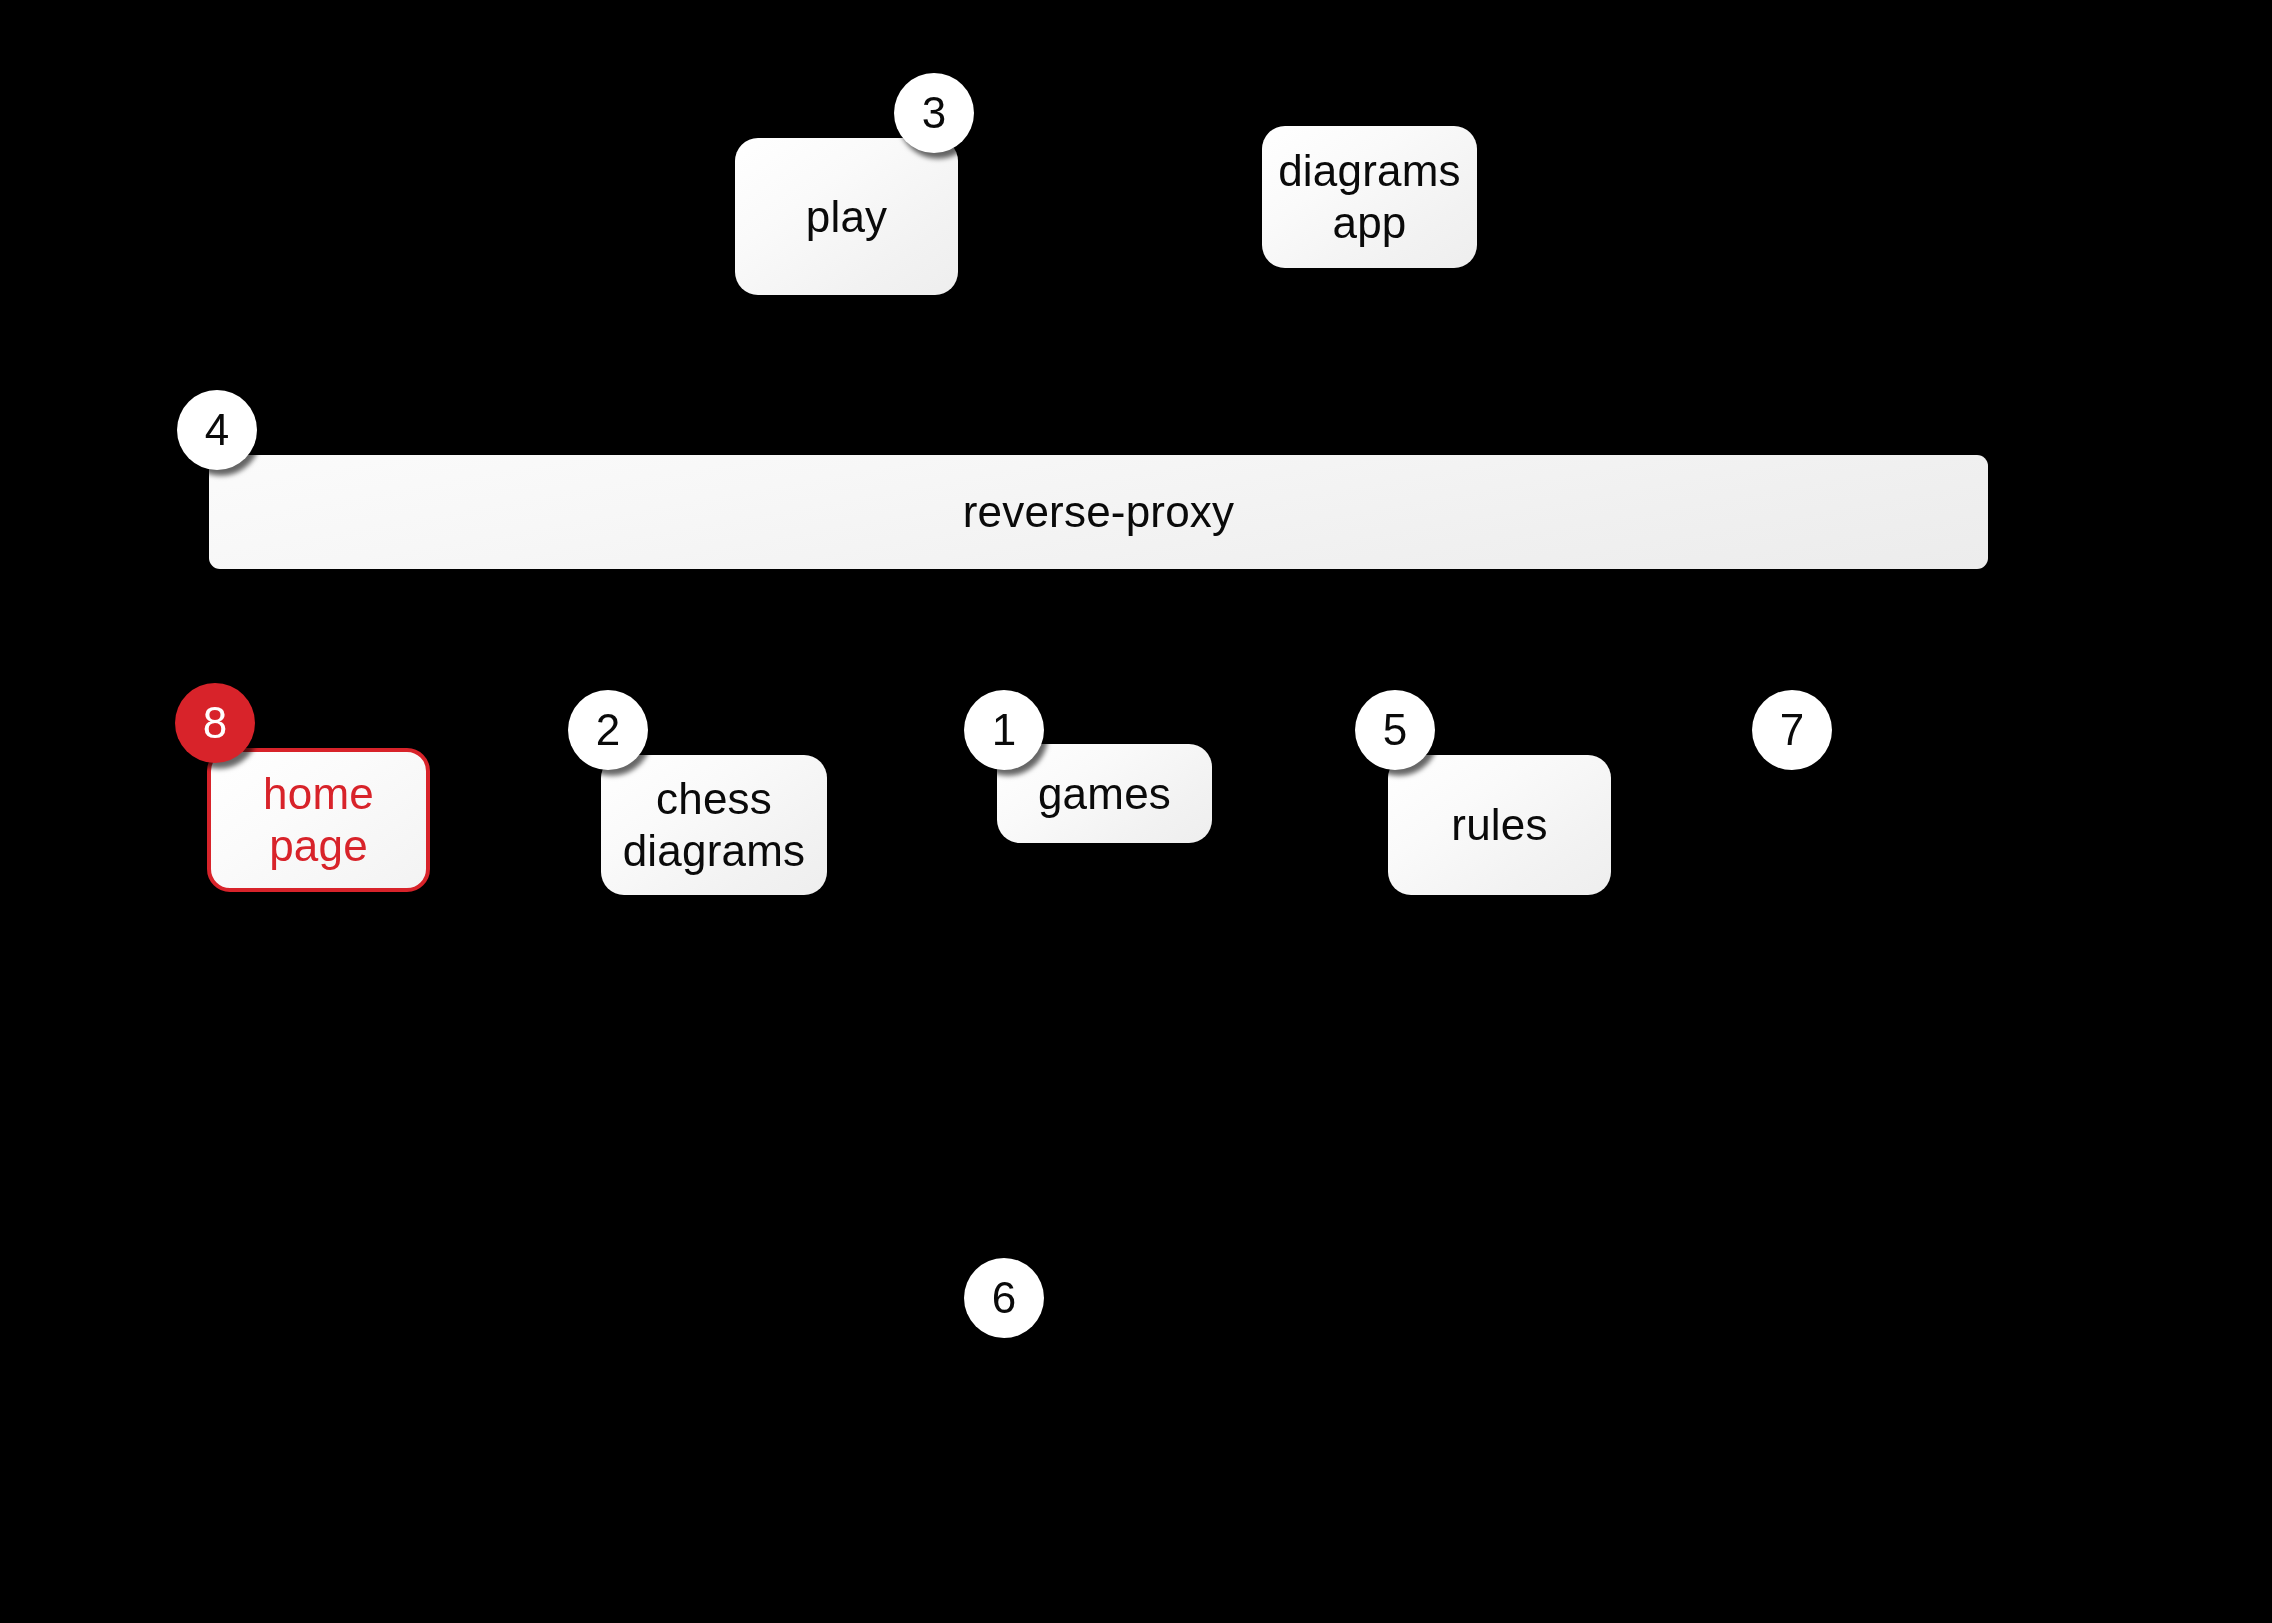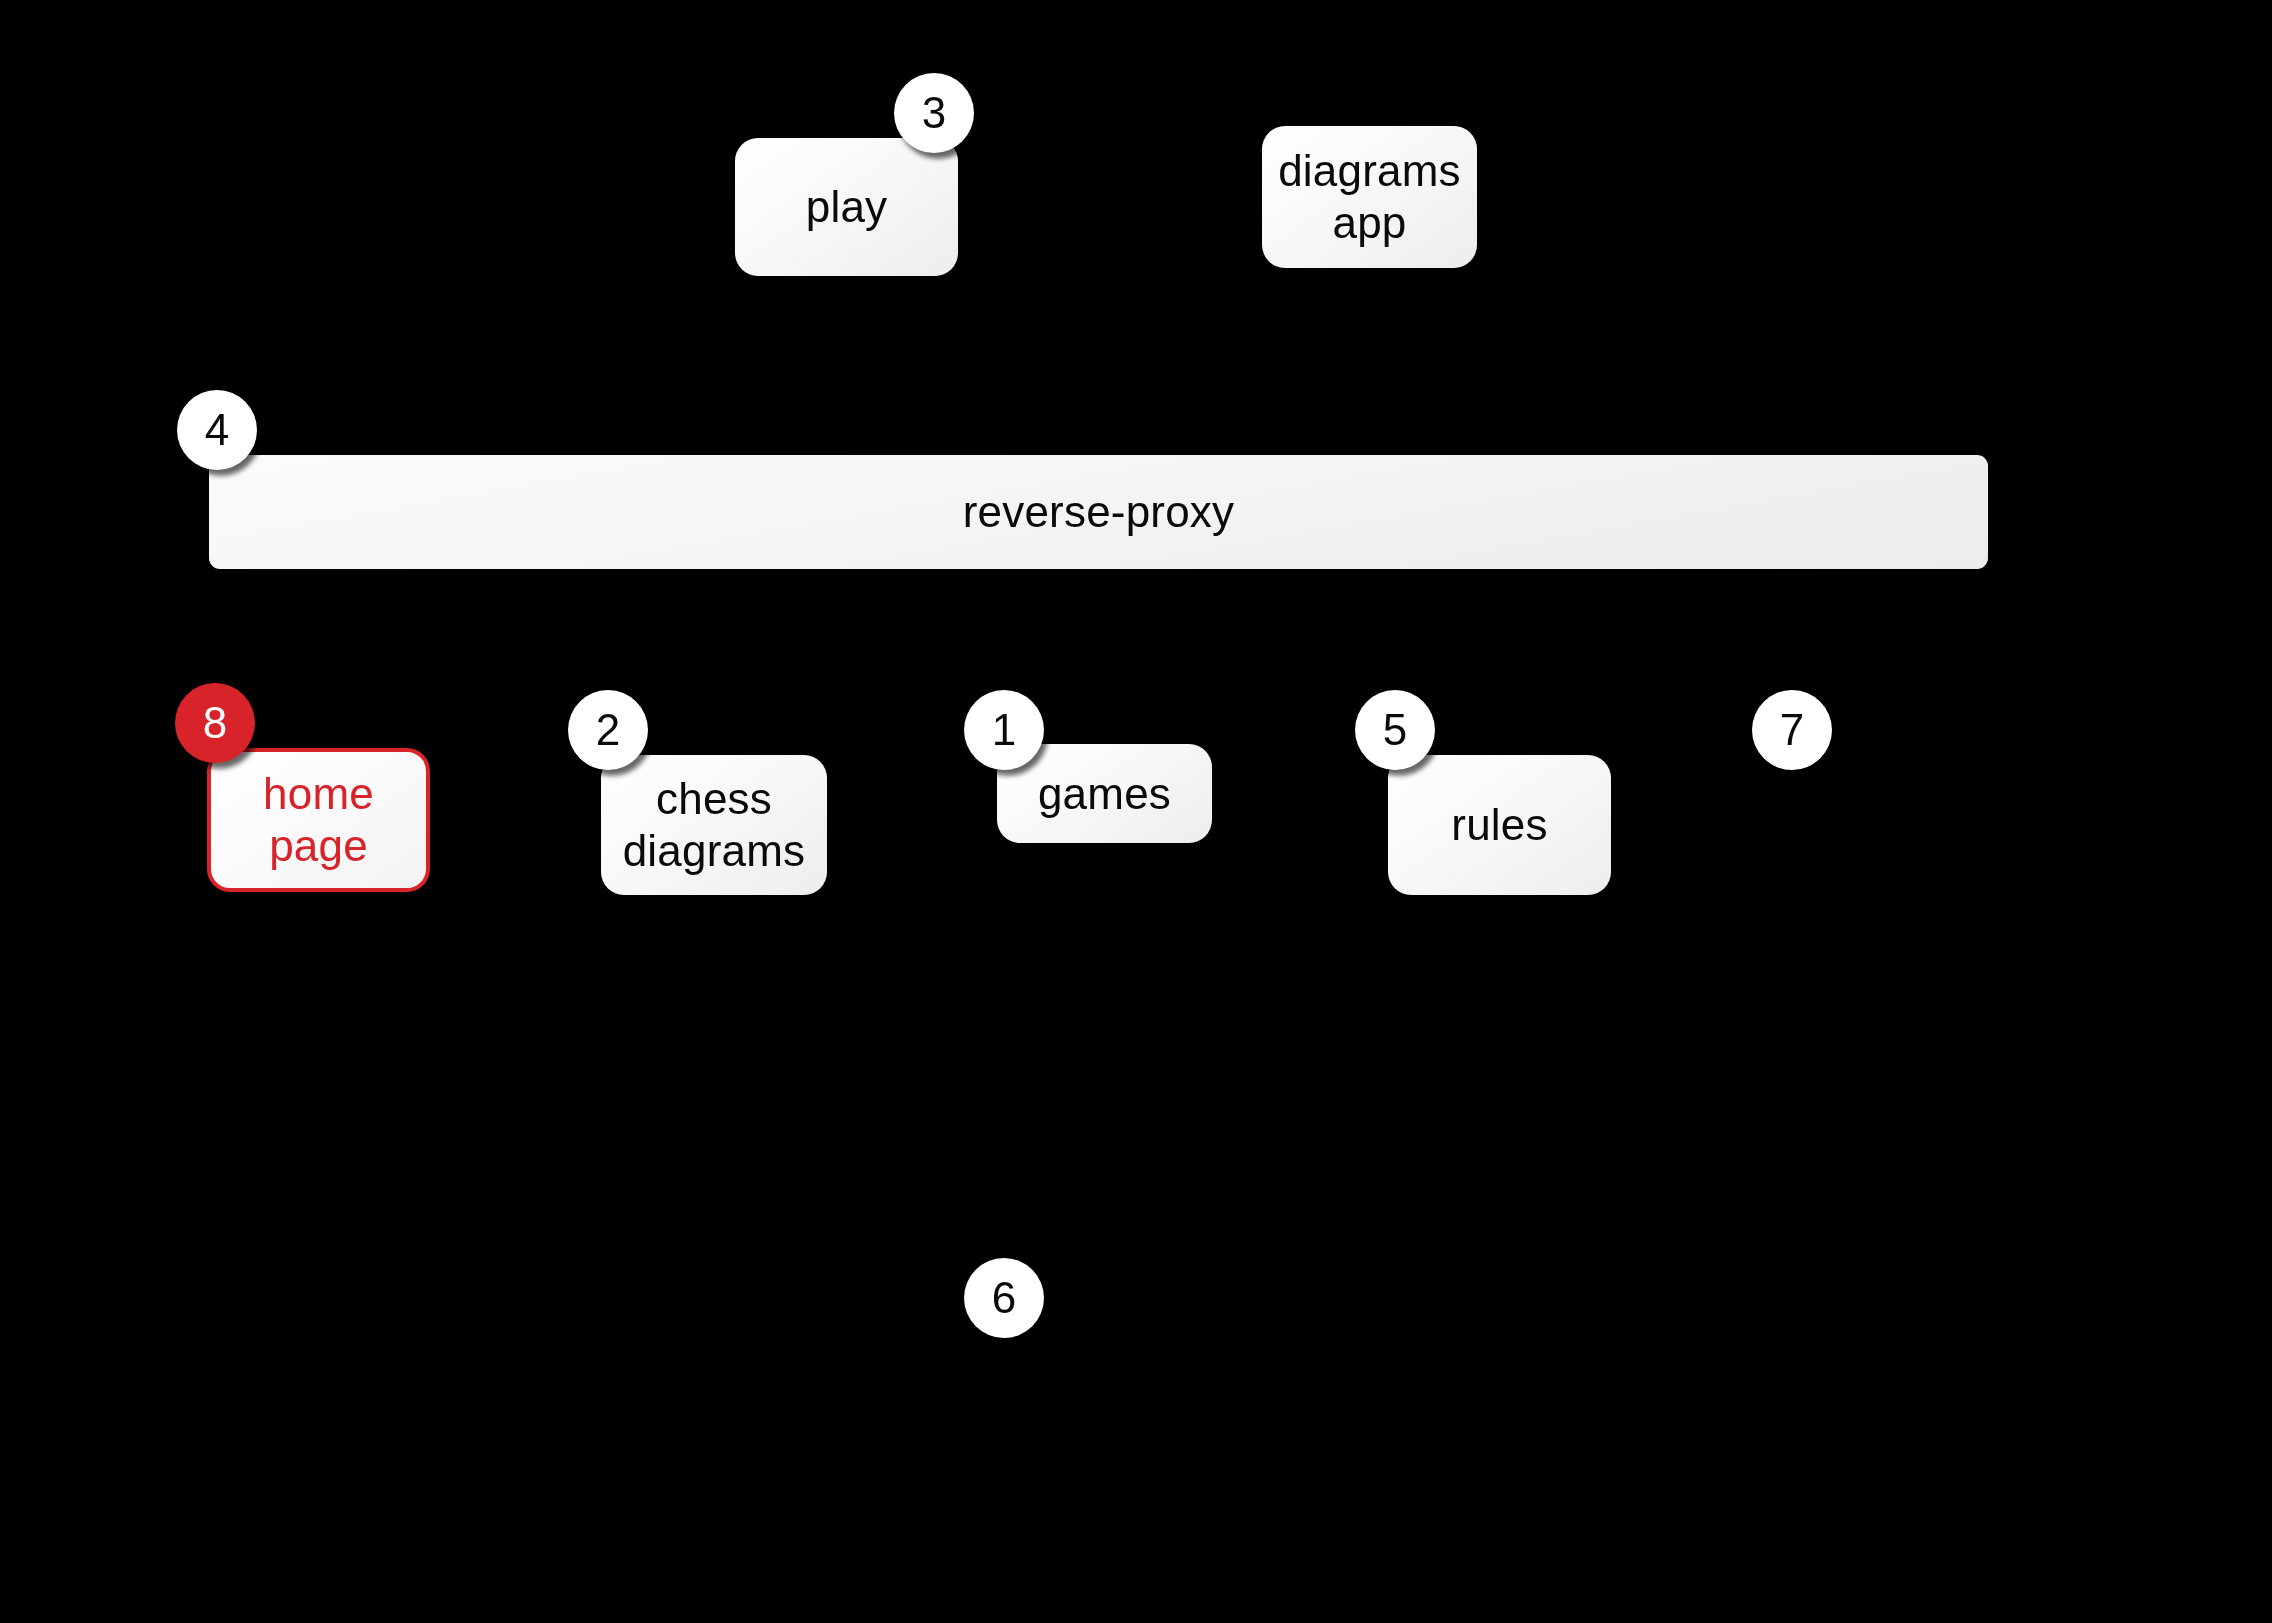--- a/index.html
+++ b/index.html
@@ -92,21 +92,21 @@
 </style>
 </head>
 <body>
 
 <div id="canvas" style="--accent: #d8232a; background: rgb(0, 0, 0);">
 
 <div class="bar" style="left: 209px; top: 455px; width: 1779px; height: 114px;">
       <div class="label">reverse-proxy</div>
     </div>
     <div class="badge" style="left: 177px; top: 390px;">4</div>
-    <div class="node" style="left: 735px; top: 138px; width: 223px; height: 138px;">
+    <div class="node" style="left: 735px; top: 138px; width: 223px; height: 157px;">
       <div class="label">play</div>
     </div>
     <div class="badge" style="left: 894px; top: 73px;">3</div>
     <div class="node" style="left: 1262px; top: 126px; width: 215px; height: 142px;">
       <div class="label">diagrams
 app</div>
     </div>
     <div class="node highlight" style="left: 207px; top: 748px; width: 223px; height: 144px;">
       <div class="label">home
 page</div>

